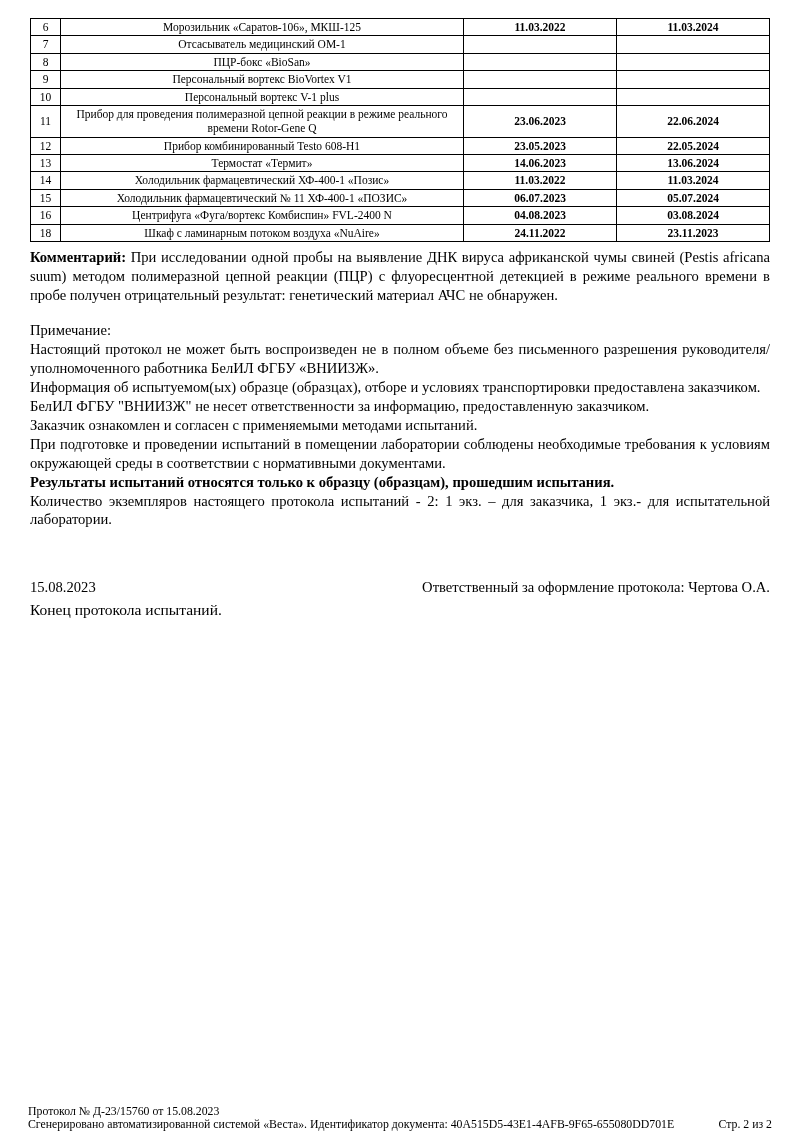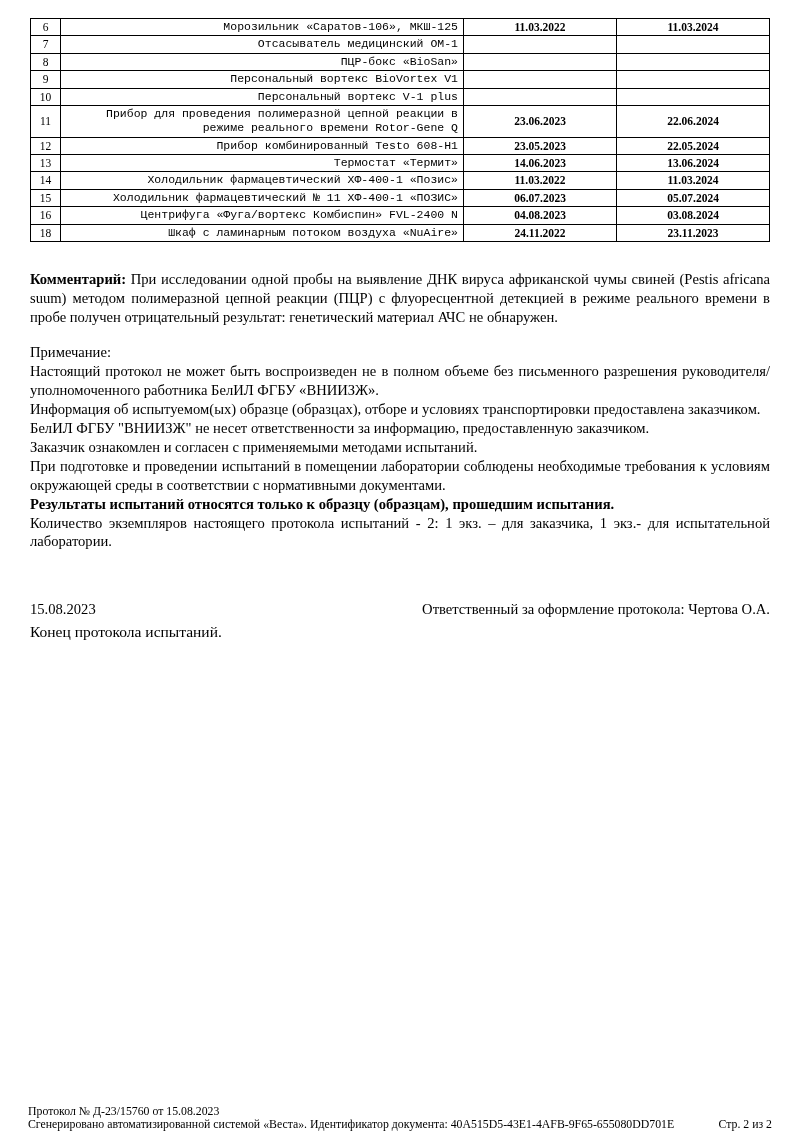--- a/index.html
+++ b/index.html
@@ -24,30 +24,30 @@
     table-layout: fixed;
     font-size: 11.5px;
     line-height: 1.25;
   }
   table.equip td {
     border: 1px solid #000;
     padding: 1px 5px;
     vertical-align: middle;
   }
   td.col-num   { width: 30px;  text-align: center; padding-left: 2px; padding-right: 2px; }
-  td.col-name  { width: 403px; text-align: right; font-family: Liberation Mono, monospace; }
+  td.col-name  { width: 403px; text-align: center; }
   td.col-date  { width: 153px; text-align: center; font-weight: bold; }
   
   .bodytext {
     width: 740px;
     font-size: 14.6px;
     line-height: 1.3;
   }
   .comment {
-    margin-top: 28px;
+    margin-top: 6px;
     text-align: justify;
   }
   .bold { font-weight: bold; }
   .notes { margin-top: 16px; }
   .note-line {
     text-align: justify;
     margin: 0;
   }
   .sig-row {
     margin-top: 50px;

